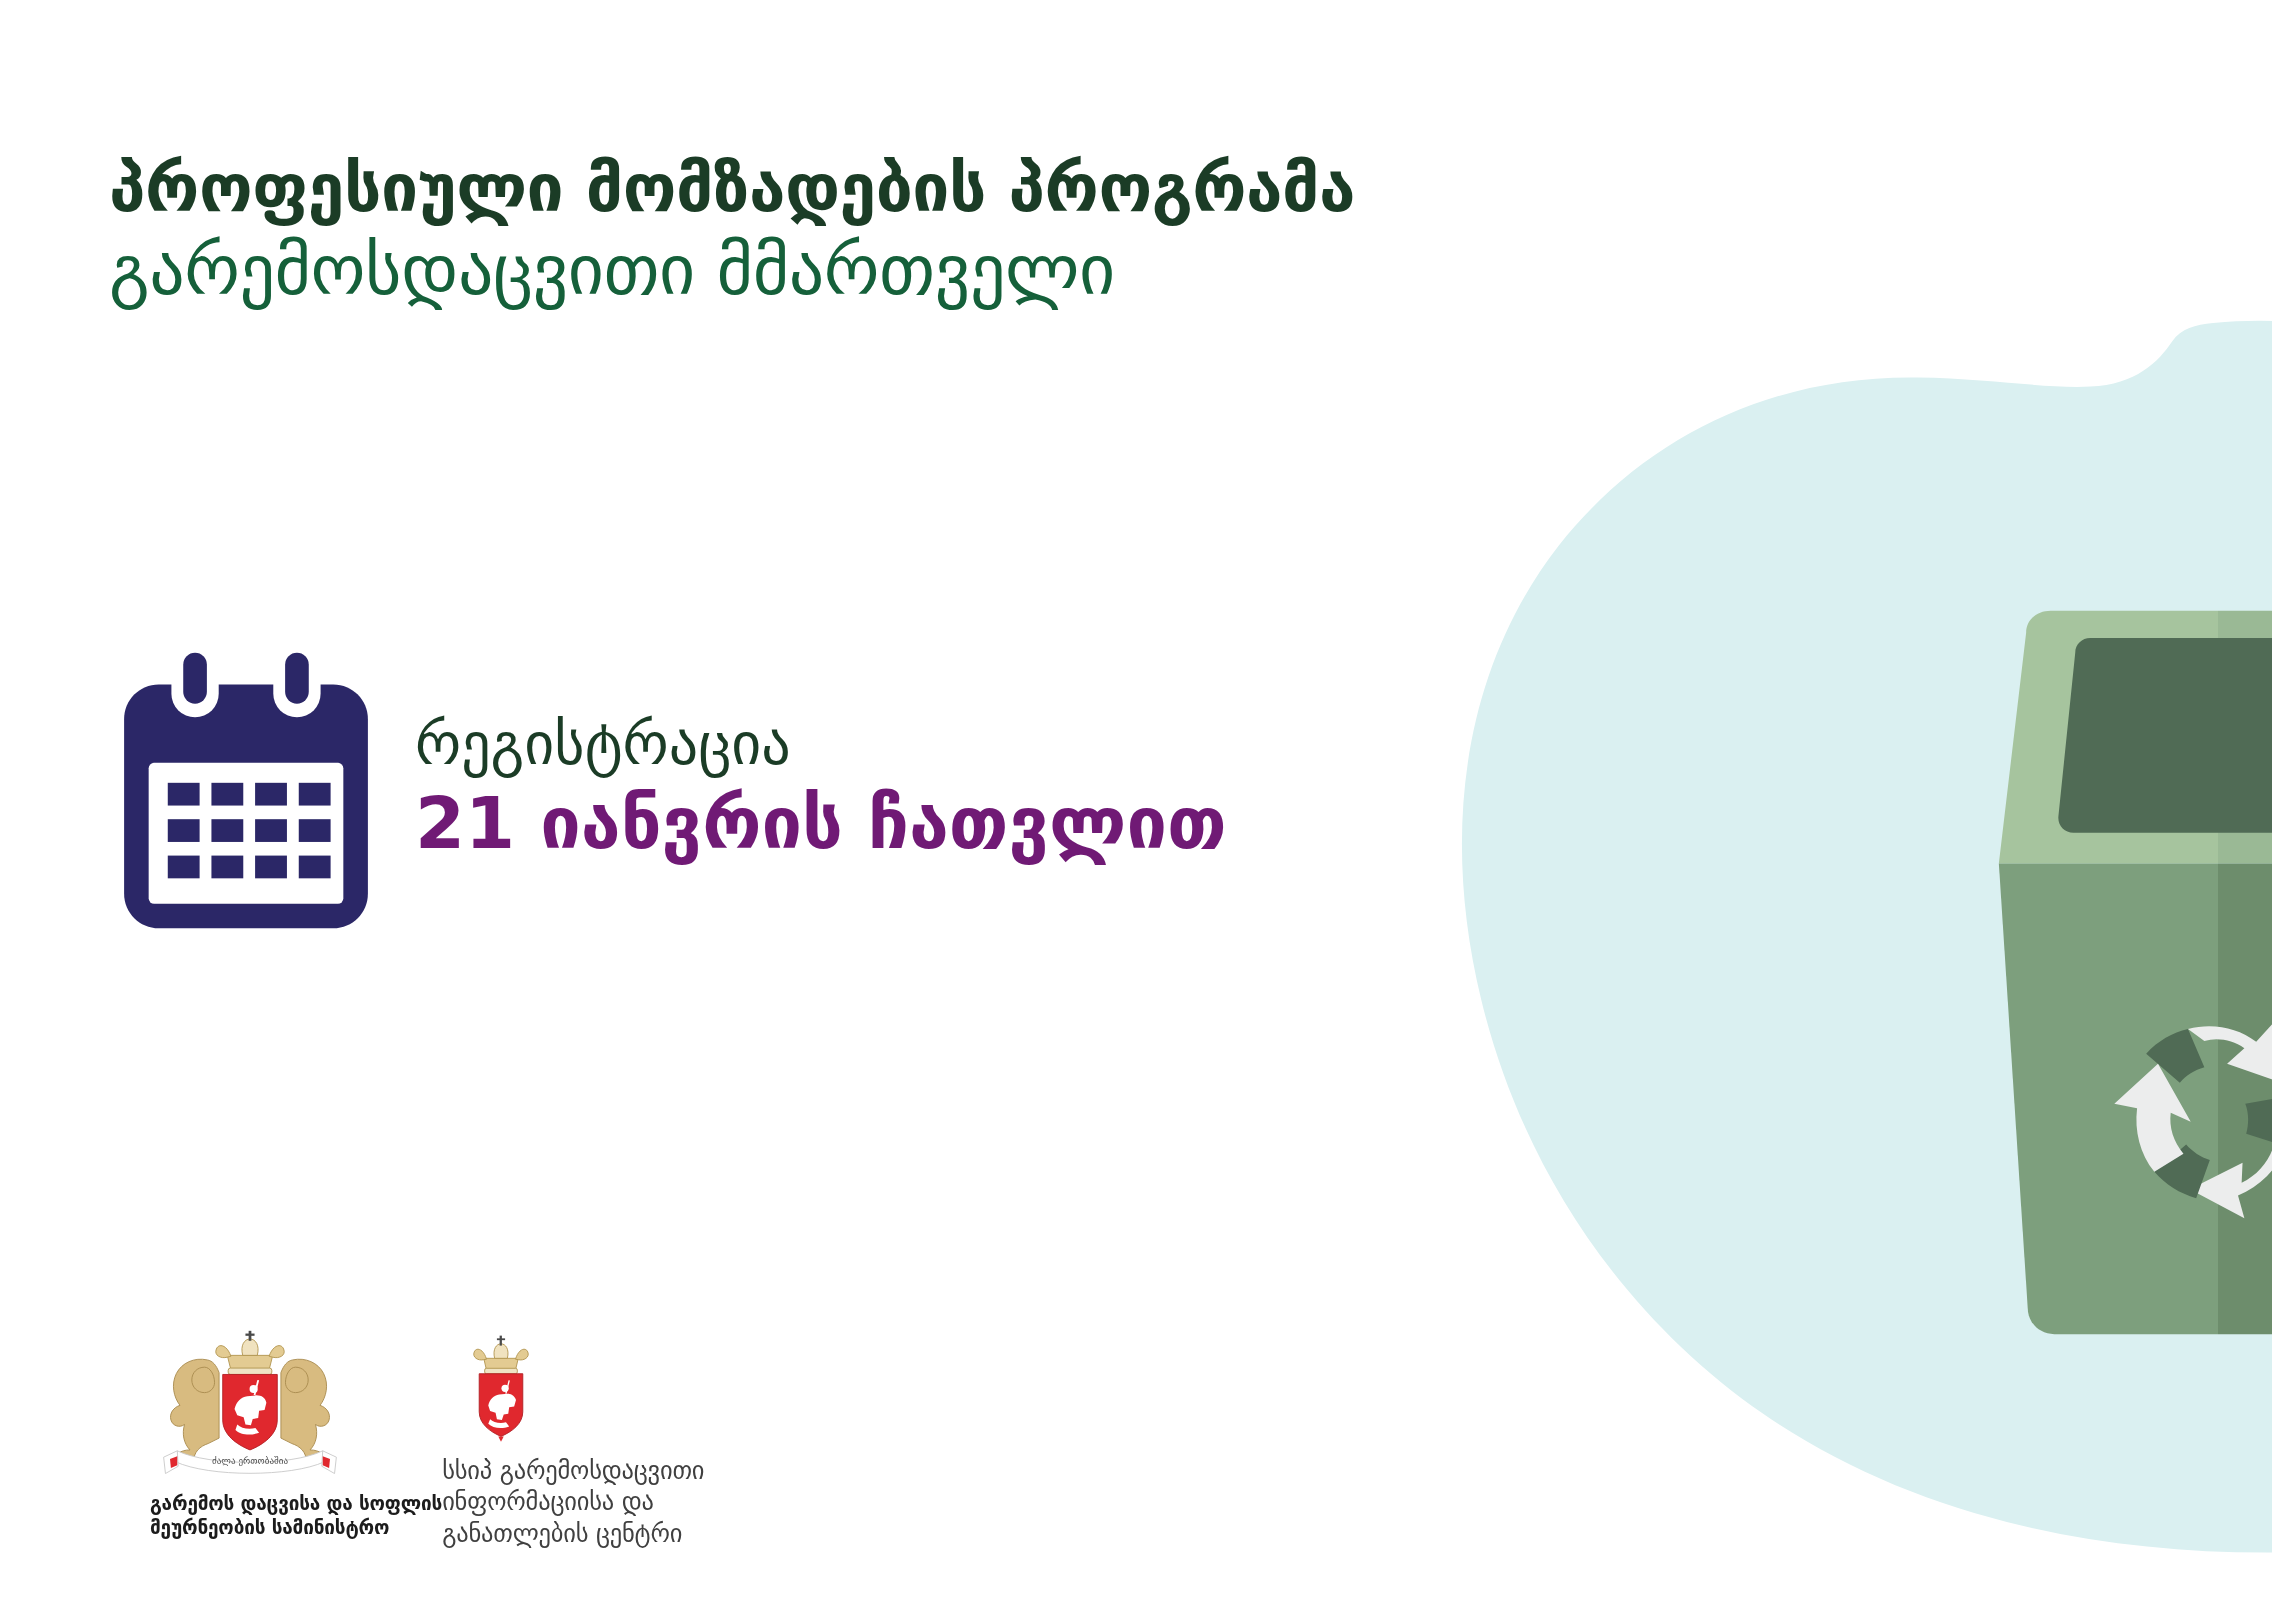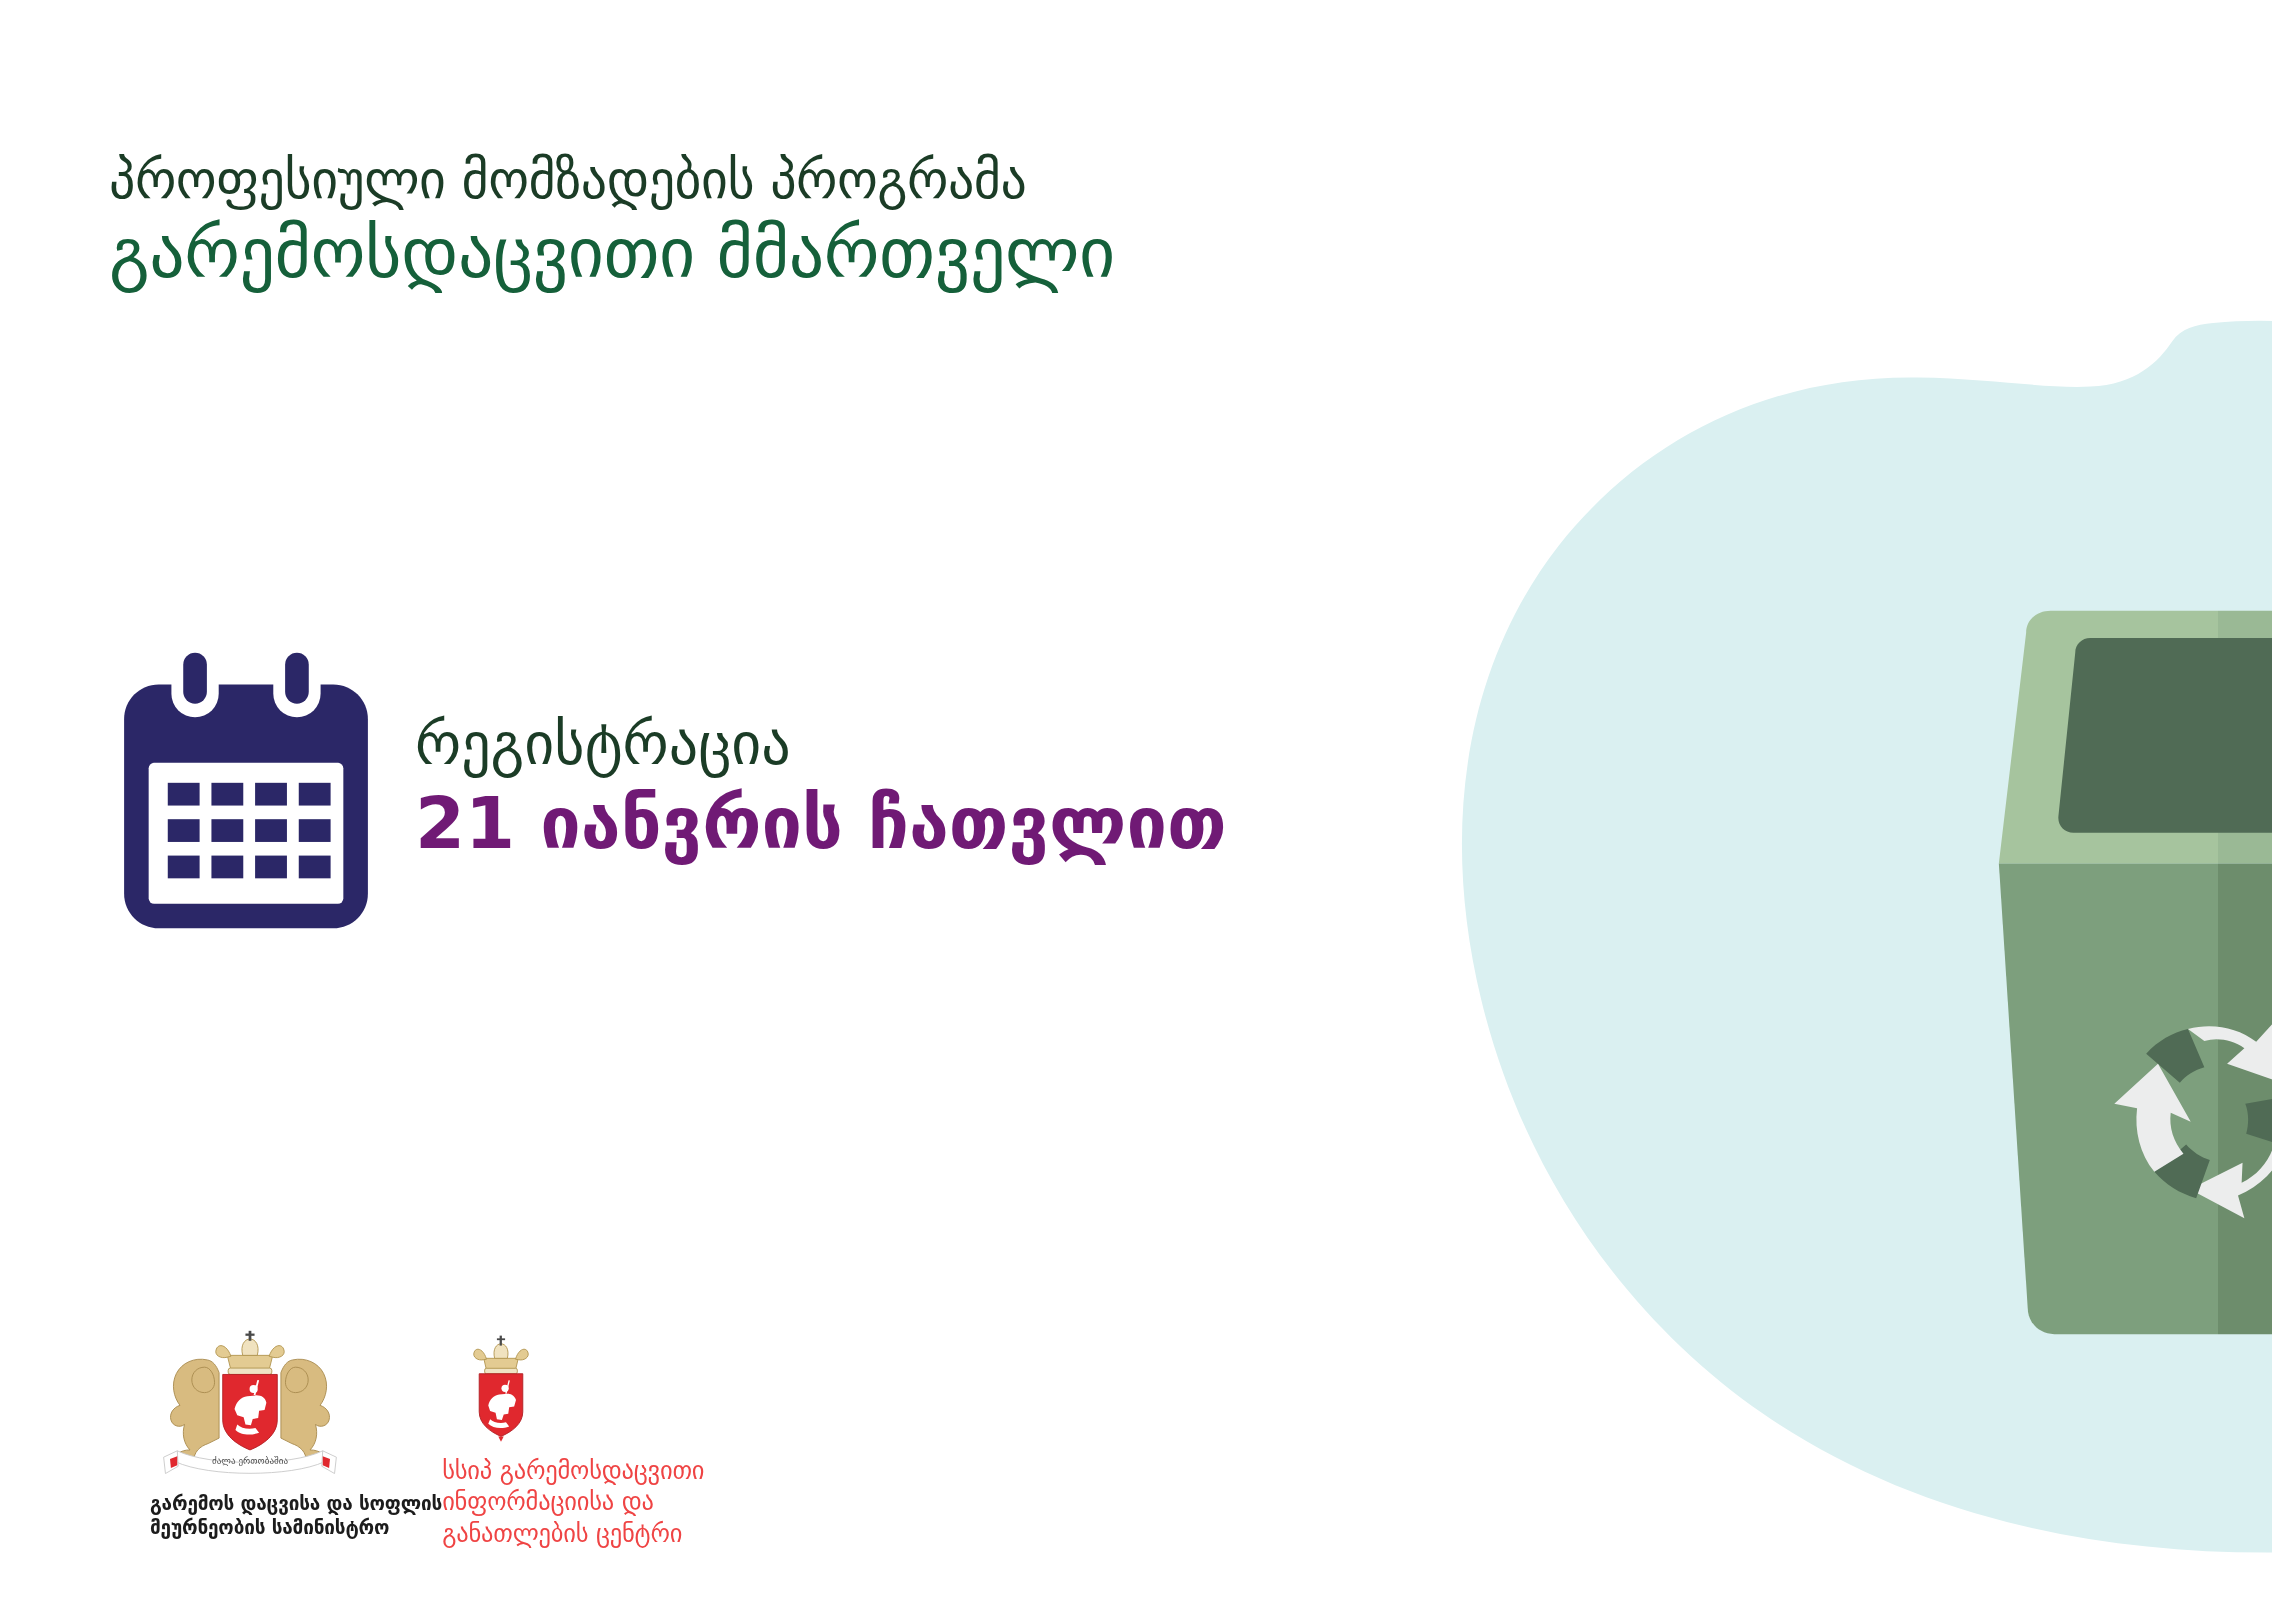--- a/index.html
+++ b/index.html
@@ -38,23 +38,23 @@
   }
 
   
   #headline {
     position: absolute;
     left: 109px;
     top: 150px;
     width: 1909px;
   }
   .head-line-1 {
-    font-size: 52px;
+    font-size: 66px;
     line-height: 1.18;
-    font-weight: 400;
+    font-weight: 700;
     color: #1b3c26;
     letter-spacing: -0.5px;
     white-space: nowrap;
   }
   .head-line-2 {
     font-size: 70px;
     line-height: 1.2;
     font-weight: 400;
     color: #15603a;
     letter-spacing: -0.5px;
@@ -117,21 +117,21 @@
     font-size: 19px;
     line-height: 1.28;
     font-weight: 700;
     color: #1c1c1c;
     letter-spacing: -0.2px;
     white-space: nowrap;
   }
   #center-logo .logo-caption {
     font-weight: 400;
     font-size: 24.5px;
-    color: #ef4444;
+    color: #404040;
   }
 </style>
 </head>
 <body>
 
 <div id="illustration-area">
 
   <svg id="blob-shape" viewBox="0 0 3300 2800" aria-hidden="true">
     <path d="M1690 70
              C 2000 40, 2250 150, 2430 330

